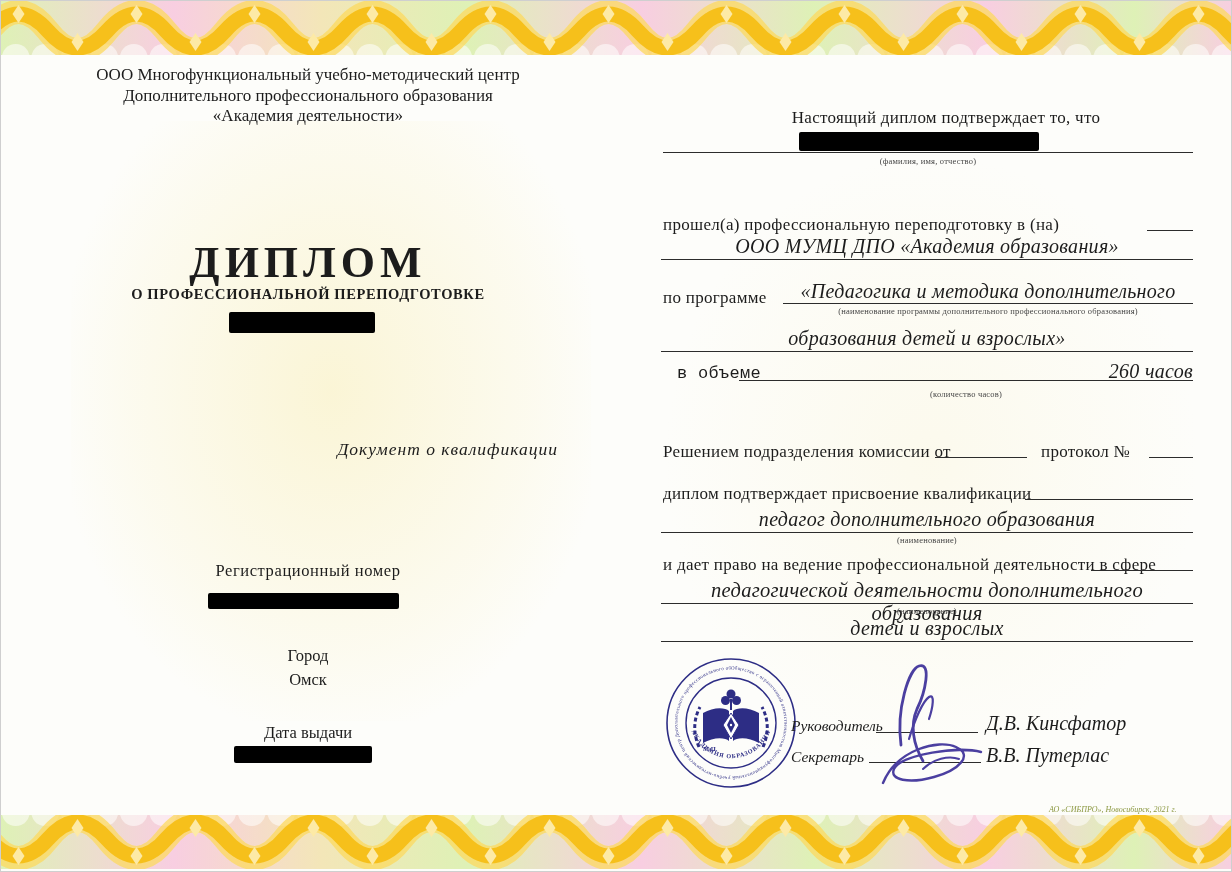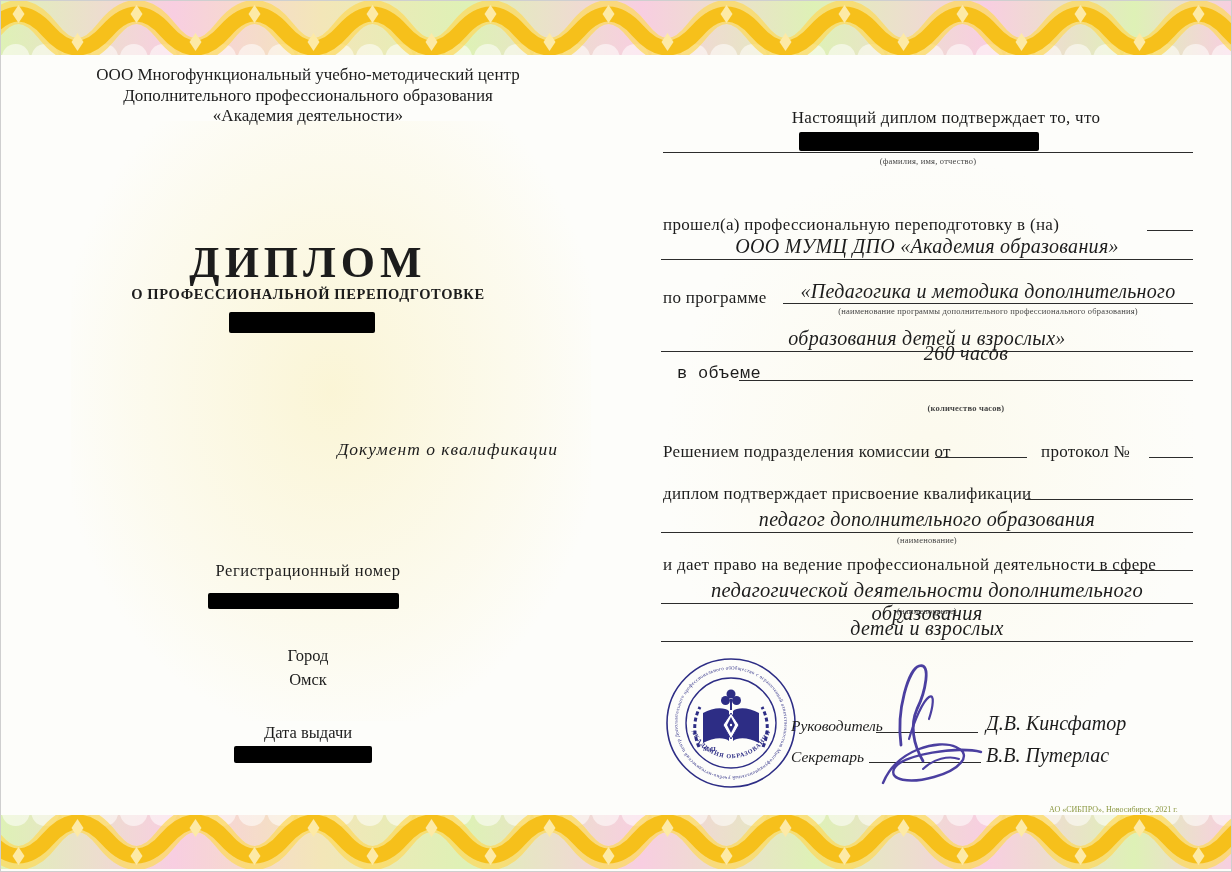--- a/index.html
+++ b/index.html
@@ -104,23 +104,23 @@
 
   <div class="t lbl" style="left:662px;top:287px;">по  программе</div>
   <div class="t c val" style="left:782px;top:279px;width:410px;">«Педагогика и методика дополнительного</div>
   <div class="rule" style="left:782px;top:302px;width:410px;"></div>
   <div class="t c cap" style="left:782px;top:305px;width:410px;">(наименование программы дополнительного профессионального образования)</div>
 
   <div class="t c val" style="left:660px;top:326px;width:532px;">образования детей и взрослых»</div>
   <div class="rule" style="left:660px;top:350px;width:532px;"></div>
 
   <div class="t lbl" style="left:676px;top:363px;font-family:Liberation Mono, monospace;">в  объеме</div>
-  <div class="t c val" style="left:738px;top:341px;width:454px;">260 часов</div>
+  <div class="t c val" style="left:738px;top:359px;width:454px;text-align:right;">260 часов</div>
   <div class="rule" style="left:738px;top:379px;width:454px;"></div>
-  <div class="t c cap" style="left:738px;top:402px;width:454px;font-weight:bold;">(количество часов)</div>
+  <div class="t c cap" style="left:738px;top:388px;width:454px;">(количество часов)</div>
 
   <div class="t lbl" style="left:662px;top:441px;">Решением  подразделения  комиссии  от</div>
   <div class="rule" style="left:934px;top:456px;width:92px;"></div>
   <div class="t lbl" style="left:1040px;top:441px;">протокол  №</div>
   <div class="rule" style="left:1148px;top:456px;width:44px;"></div>
 
   <div class="t lbl" style="left:662px;top:483px;">диплом  подтверждает присвоение  квалификации</div>
   <div class="rule" style="left:1024px;top:498px;width:168px;"></div>
 
   <div class="t c val" style="left:660px;top:507px;width:532px;">педагог дополнительного образования</div>
@@ -184,15 +184,15 @@
 
   <svg class="sig-svg" style="left:862px;top:648px;" width="150" height="150" viewBox="0 0 150 150">
     <g fill="none" stroke="#4b3fa0" stroke-linecap="round">
       <path stroke-width="2.8" d="M38,96 C33,60 46,20 56,17 C69,13 62,44 54,60 C47,76 50,95 60,112"></path>
       <path stroke-width="2.2" d="M46,90 C52,70 60,52 66,48 C72,44 70,58 66,70"></path>
       <path stroke-width="2.4" d="M20,134 C34,100 76,90 93,98 C111,106 96,121 71,128 C46,135 26,131 31,120 C39,105 96,97 118,103"></path>
       <path stroke-width="2" d="M60,120 C70,110 86,106 96,110"></path>
     </g>
   </svg>
 
-  <div class="t" style="left:1048px;top:804px;font-size:8px;color:#8a973f;z-index:5;">АО «СИБПРО», Новосибирск, 2021 г.</div>
+  <div class="t" style="left:1048px;top:804px;font-size:8px;color:#8a973f;z-index:5;font-style:italic;">АО «СИБПРО», Новосибирск, 2021 г.</div>
 
 </div>
 
 </body></html>

